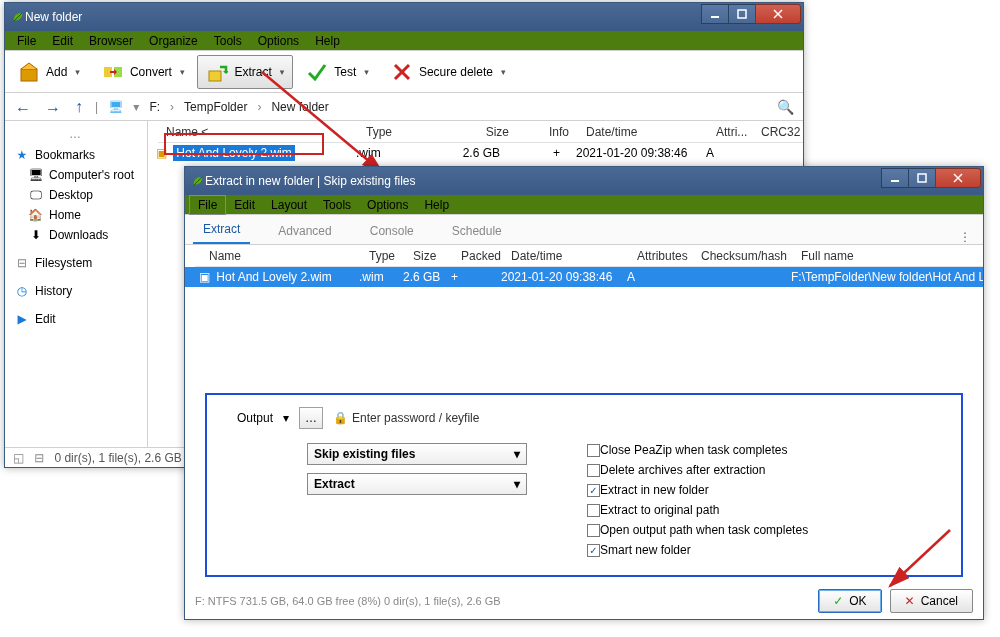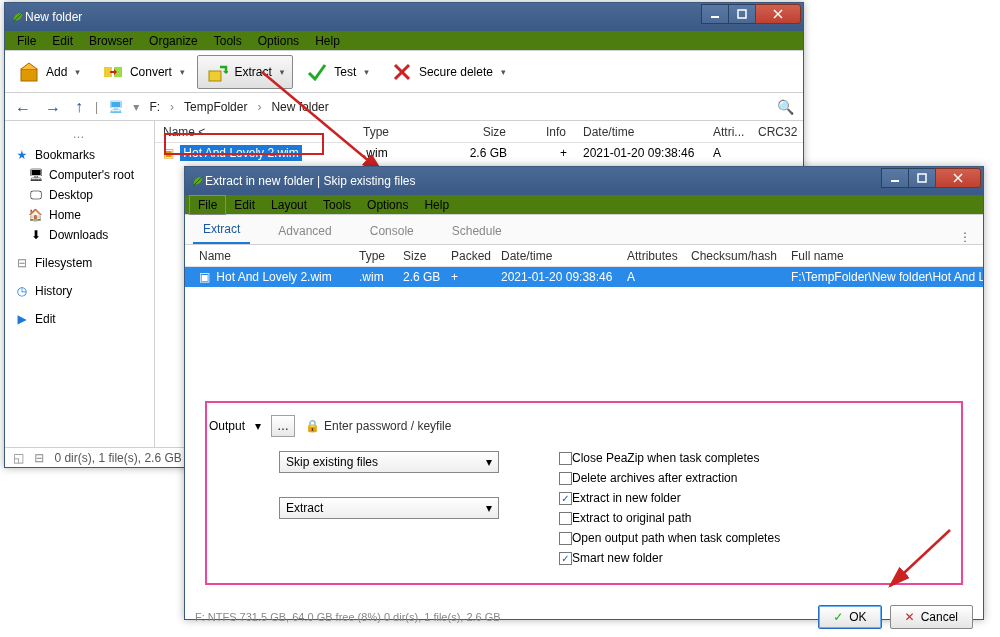--- a/index.html
+++ b/index.html
@@ -34,45 +34,45 @@
 
 .body { display: flex; height: calc(100% - 28px - 20px - 42px - 28px - 20px); }
 .sidebar { width: 150px; border-right: 1px solid #d0d0d0; padding: 6px 4px; }
 .sb-item { display: flex; align-items: center; gap: 6px; padding: 3px 4px 3px 20px; }
 .sb-item.head { padding-left: 6px; font-weight: normal; }
 .sb-icon { width: 14px; height: 14px; display:flex; align-items:center; justify-content:center; }
 .sb-sep { height: 8px; }
 .sb-dots { text-align:center; color:#888; letter-spacing:2px; padding-bottom:4px;}
 
 .filepane { flex: 1; }
-.col-headers { height: 22px; border-bottom: 1px solid #e0e0e0; display: flex; align-items: center; font-size: 11px; color: #333; }
+.col-headers { height: 22px; border-bottom: 1px solid #e0e0e0; display: flex; align-items: center; font-size: 11px; color: #333; margin-left: 10px; }
 .ch { padding: 0 8px; border-right: 1px solid transparent; }
 .row { display: flex; align-items: center; height: 20px; }
 .row.sel-alt { background: #2a8ae9; color: #fff; }
 .cell { padding: 0 8px; white-space: nowrap; overflow: hidden; }
 
 
 .statusbar { height: 20px; border-top: 1px solid #d0d0d0; display: flex; align-items: center; padding: 0 8px; gap: 10px; color: #555; font-size: 11px; }
 
 
 .tabs { height: 30px; display: flex; align-items: flex-end; padding-left: 8px; gap: 18px; border-bottom: 1px solid #d0d0d0; background:#fafafa;}
 .tab { padding: 6px 10px; color: #888; cursor: default; }
 .tab.active { color: #1a5aa5; border-bottom: 2px solid #1a7ad9; }
 .tab-more { margin-left: auto; padding-right: 12px; color:#555;}
 
 .list-area { height: 140px; overflow: hidden; }
 
-.options-box { border: 2px solid #ec4899; margin: 16px 20px; padding: 12px 14px 18px 2px; position: relative; }
+.options-box { border: 2px solid #1d4ed8; margin: 8px 20px; padding: 12px 14px 18px 30px; position: relative; }
 .out-row { display: flex; align-items: center; gap: 10px; margin-bottom: 14px; }
 .out-input { flex: 1; height: 22px; border: 1px solid #a0a0a0; padding: 0 6px; display:flex; align-items:center; background:#fff;}
 .small-btn { width: 24px; height: 22px; border: 1px solid #a0a0a0; background: linear-gradient(#fff,#e8e8e8); display:flex; align-items:center; justify-content:center;}
 .pw-link { display: flex; align-items: center; gap: 4px; color: #333; }
 
 .opts-grid { display: flex; gap: 60px; padding-left: 70px;}
-.selects { display: flex; flex-direction: column; gap: 24px; }
+.selects { display: flex; flex-direction: column; gap: 8px; font-weight: bold; }
 .sel { width: 220px; height: 22px; border: 1px solid #888; background: linear-gradient(#fff,#eee); display: flex; align-items: center; justify-content: space-between; padding: 0 6px; }
 .checks { display: flex; flex-direction: column; gap: 6px; }
 .chk { display: flex; align-items: center; }
 .chk .box { width: 13px; height: 13px; border: 1px solid #777; background: #fff; display:flex; align-items:center; justify-content:center; font-size:10px; color:#1a5aa5;}
 
 .dlg-footer { height: 32px; display: flex; align-items: center; padding: 0 10px; gap: 8px; }
 .dlg-footer .status { flex: 1; color: #888; font-size: 11px; }
 .btn { height: 24px; padding: 0 14px; border: 1px solid #888; background: linear-gradient(#fff,#e4e4e4); display: flex; align-items: center; gap: 6px; border-radius: 2px; }
 .btn.primary { border: 1px solid #2a6ac2; box-shadow: 0 0 0 1px #6ab0f0 inset; }
 

